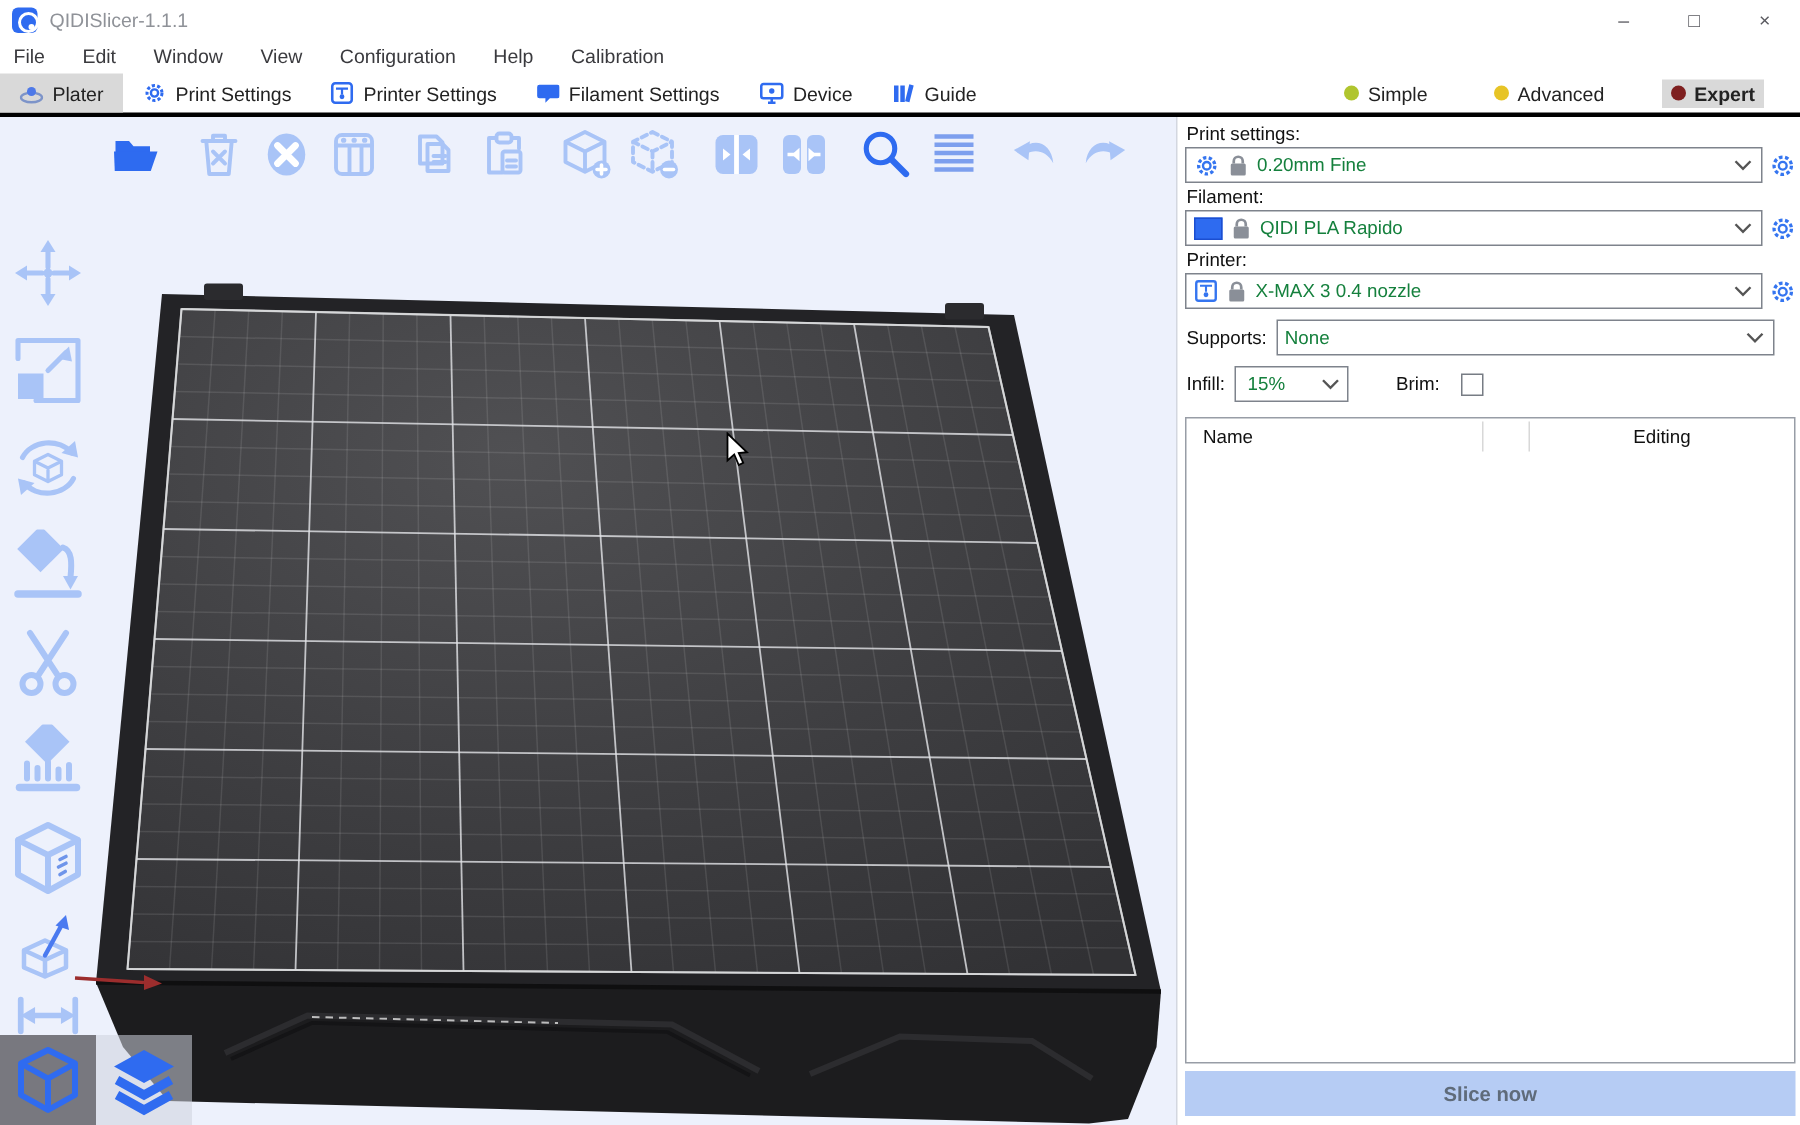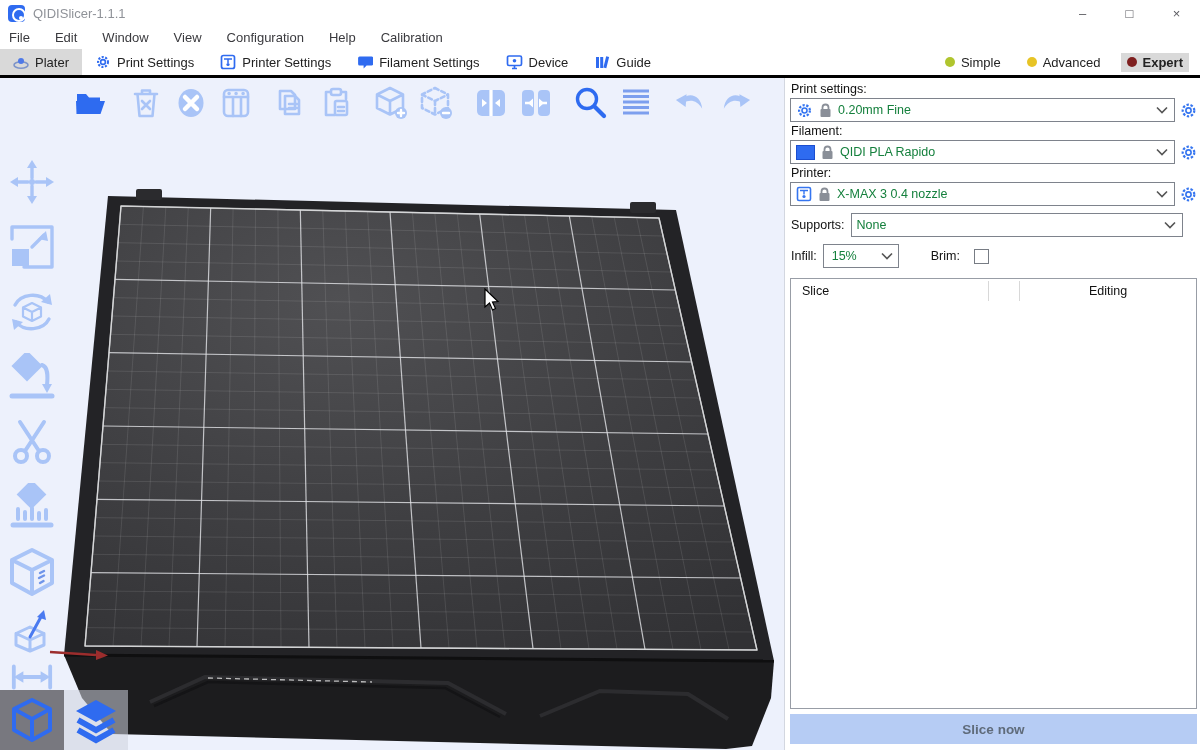--- a/index.html
+++ b/index.html
@@ -19,21 +19,21 @@
   
   .menubar { height:23px; display:flex; align-items:center; gap:25px; padding-left:9px; background:#fff; }
   .menu-item { color:#3a3a3e; font-size:13px; cursor:default; }
 
   
   .tabbar { height:29px; display:flex; align-items:stretch; border-bottom:3px solid #000000; background:#fff; }
   .tab { display:flex; align-items:center; gap:6px; padding:0 13px; font-size:13px; color:#222; }
   .tab.active { background:#d9d9d9; }
   .tab svg { display:block; }
   .tab-spacer { flex:1; }
-  .modes { display:flex; align-items:center; gap:14px; padding-right:11px; }
+  .modes { display:flex; align-items:center; gap:32px; padding-right:24px; }
   .mode { display:flex; align-items:center; gap:6px; font-size:13px; color:#222; padding:2px 6px; }
   .mode.active { background:#d9d9d9; font-weight:bold; }
   .mode-dot { width:10px; height:10px; border-radius:50%; }
 
   
   .main { flex:1; display:flex; min-height:0; }
   .viewport { position:relative; width:784px; height:672px; background:#edf1fc; overflow:hidden; }
   .scene { position:absolute; left:0; top:0; }
 
   
@@ -550,21 +550,21 @@
           <svg width="12" height="8" viewBox="0 0 12 8">
             <path d="M1,1.5 L6,6.5 L11,1.5" fill="none" stroke="#555" stroke-width="1.6"></path>
           </svg>
         </div>
         <span class="p-label" style="margin-left:32px;">Brim:</span>
         <span class="checkbox"></span>
       </div>
 
       <div class="obj-table">
         <div class="obj-head">
-          <span class="col-name">Slice</span>
+          <span class="col-name">Name</span>
           <span class="col-mid"></span>
           <span class="col-edit">Editing</span>
         </div>
       </div>
 
       <button class="slice-btn">Slice now</button>
     </div>
   </div>
 </div>
 

